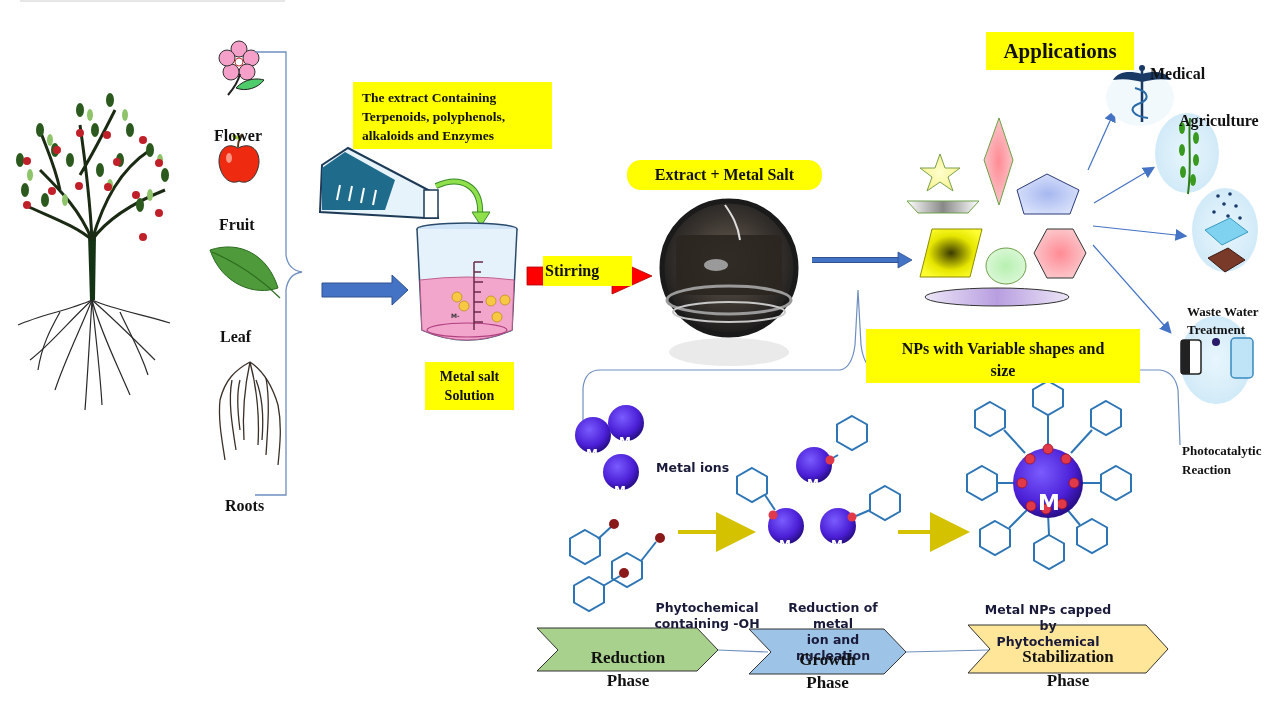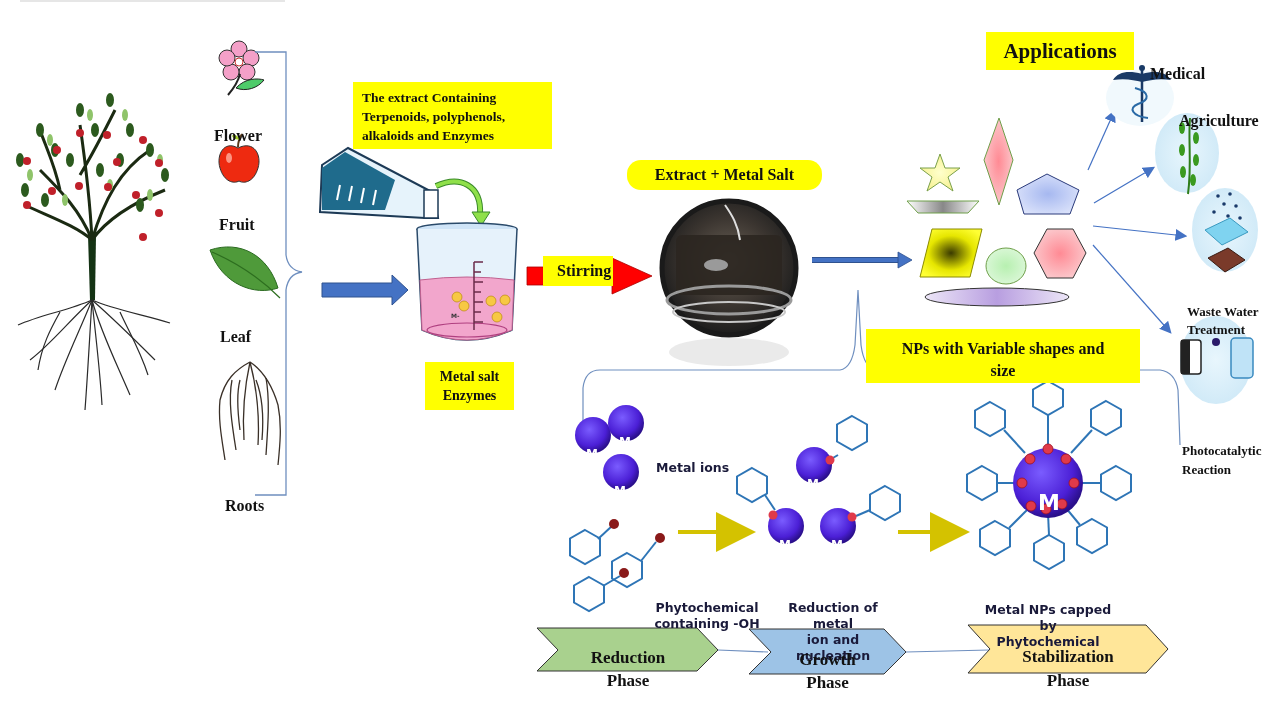--- a/index.html
+++ b/index.html
@@ -367,24 +367,24 @@
 <div class="abs ylabel" style="left:353px;top:62px;width:199px;height:67px;padding:6px 0 0 9px;box-sizing:border-box;font-size:13.5px;line-height:19px;">
   <div>The  extract Containing</div>
   <div>Terpenoids, polyphenols,</div>
   <div>alkaloids and Enzymes</div>
 </div>
 
 <div class="abs" style="left:451px;top:292px;font-size:6px;font-weight:bold;color:#333;font-family:'DejaVu Sans',sans-serif;">M-</div>
 
 <div class="abs ylabel" style="left:425px;top:342px;width:89px;height:48px;font-size:14px;line-height:19px;text-align:center;padding-top:5px;box-sizing:border-box;">
   <div>Metal salt</div>
-  <div>Enzymes</div>
-</div>
-
-<div class="abs ylabel" style="left:543px;top:236px;width:70px;height:30px;font-size:16px;line-height:30px;padding-left:14px;box-sizing:border-box;">Stirring</div>
+  <div>Solution</div>
+</div>
+
+<div class="abs ylabel" style="left:543px;top:236px;width:89px;height:30px;font-size:16px;line-height:30px;padding-left:2px;box-sizing:border-box;">Stirring</div>
 
 <div class="abs ylabel" style="left:627px;top:140px;width:195px;height:30px;font-size:16px;line-height:30px;text-align:center;border-radius:14px;">Extract + Metal Salt</div>
 
 <div class="abs ylabel" style="left:866px;top:309px;width:274px;height:54px;font-size:16px;line-height:22px;text-align:center;padding-top:9px;box-sizing:border-box;">
   <div>NPs  with Variable shapes and</div>
   <div>size</div>
 </div>
 
 <div class="abs ylabel" style="left:986px;top:12px;width:148px;height:38px;font-size:21px;line-height:38px;text-align:center;">Applications</div>
 <div class="abs plain-label" style="left:1150px;top:45px;text-align:right;">Medical</div>

